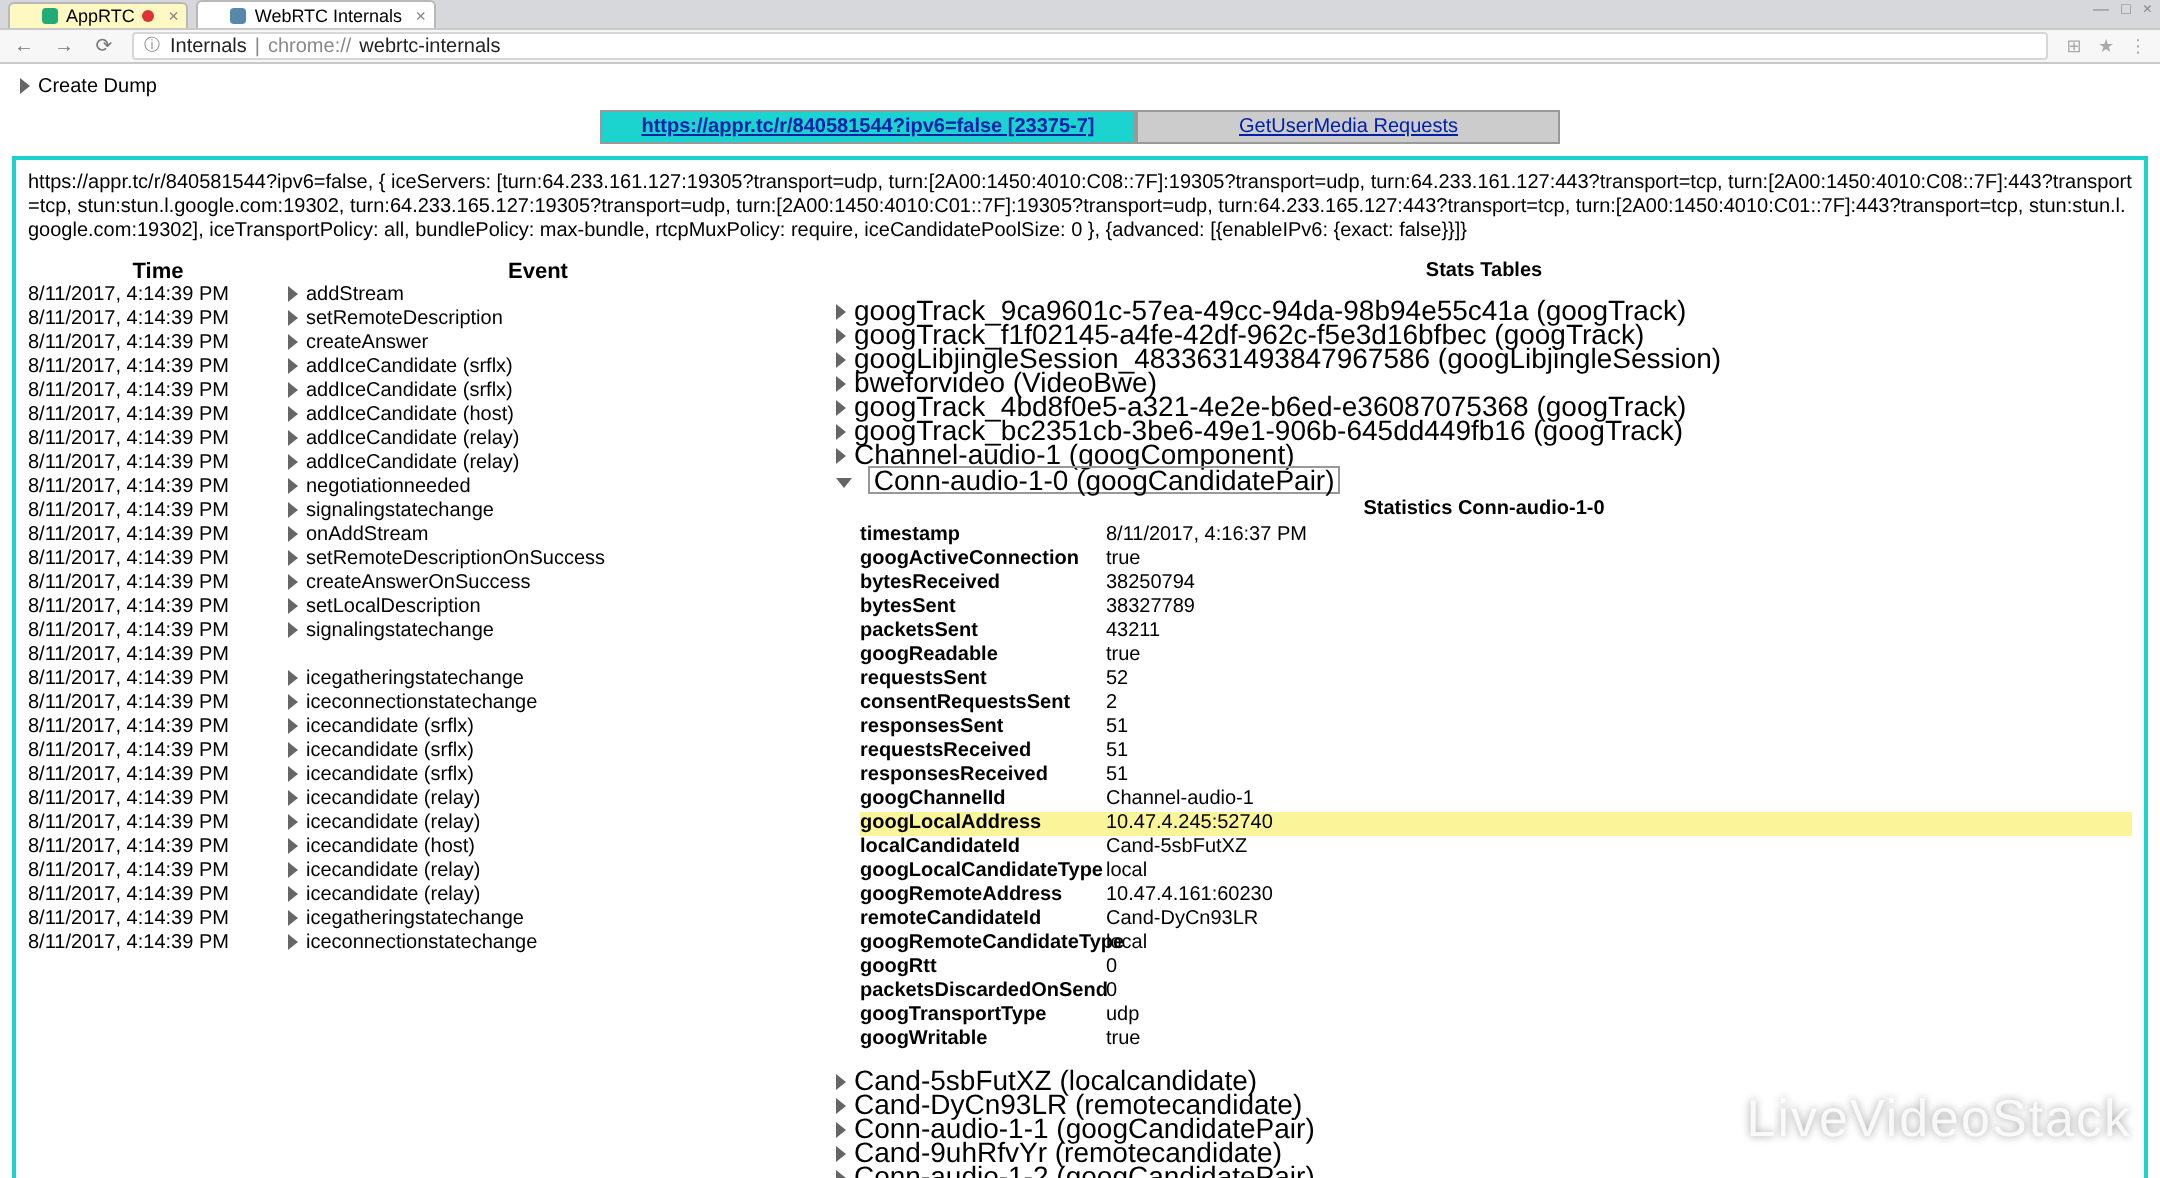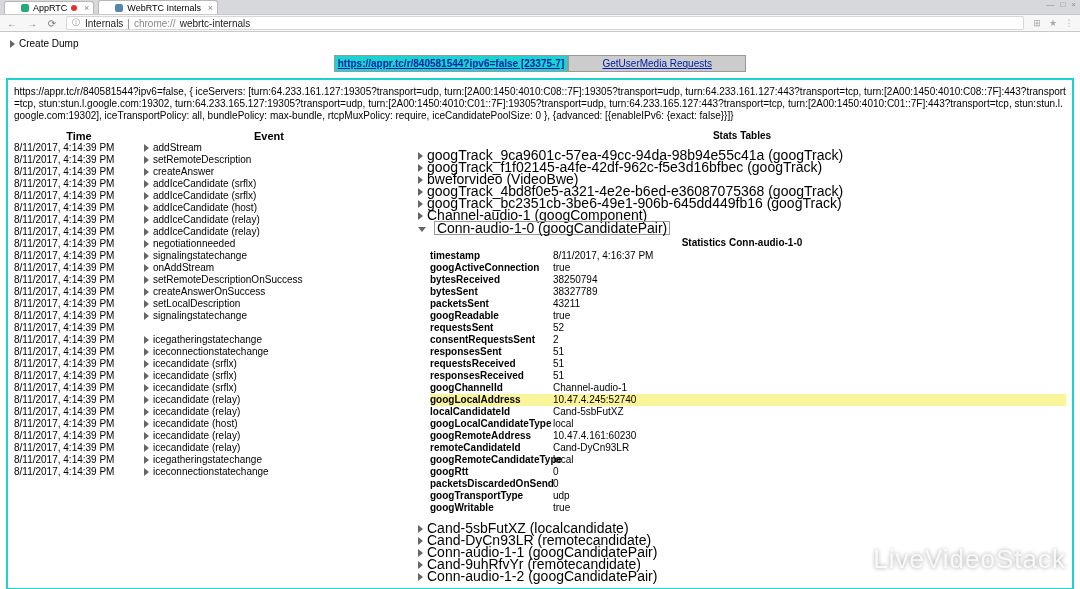--- a/index.html
+++ b/index.html
@@ -1,39 +1,39 @@
 <!DOCTYPE html>
 <html><head>
 <meta charset="utf-8">
 <style>
   html,body{margin:0;padding:0;font-family:"Segoe UI",Arial,sans-serif;font-size:11px;color:#000;background:#fff;width:1080px;height:589px;overflow:hidden;position:relative}
   
   .tabs{height:14px;background:#d6d8dc;display:flex;align-items:flex-end;font-size:9px}
-  .tab{height:12px;background:#ffffff;border:1px solid #b8b8b8;border-bottom:none;border-radius:3px 3px 0 0;margin-left:4px;padding:0 16px 0 16px;display:flex;align-items:center;gap:4px;position:relative}
+  .tab{height:12px;background:#fef9c3;border:1px solid #b8b8b8;border-bottom:none;border-radius:3px 3px 0 0;margin-left:4px;padding:0 16px 0 16px;display:flex;align-items:center;gap:4px;position:relative}
   .tab.active{background:#fff;height:13px}
   .tab .close{position:absolute;right:4px;color:#888}
   .tab .dot-red{width:6px;height:6px;border-radius:50%;background:#d33}
   .favg{width:8px;height:8px;background:#2a7;display:inline-block;border-radius:2px}
   .favb{width:8px;height:8px;background:#58a;display:inline-block;border-radius:2px}
   .addrbar{height:16px;background:#f7f7f7;border-top:1px solid #c9c9c9;border-bottom:1px solid #c9c9c9;display:flex;align-items:center;font-size:10px;color:#555;padding:0 6px;gap:8px}
   .navbtn{width:12px;text-align:center;color:#777}
   .omnibox{flex:1;display:flex;align-items:center;gap:4px;border:1px solid #d7d7d7;border-radius:2px;background:#fff;height:12px;padding:0 4px}
   .omnibox .iicon{width:10px;height:10px;line-height:10px;text-align:center;font-size:8px;color:#888}
   .url-host{color:#222}
   .url-path{color:#888}
   .rightico{display:flex;gap:6px;color:#aaa;font-size:9px}
   .rightico span{width:10px;text-align:center}
   .winctl{position:absolute;right:4px;top:0;font-size:8px;color:#888;display:flex;gap:6px}
   
   .page{padding:4px 6px}
   .create-dump{font-size:10px;color:#000;margin:2px 0 6px 4px}
   .tri{display:inline-block;width:0;height:0;border-top:4px solid transparent;border-bottom:4px solid transparent;border-left:5px solid #666;margin-right:4px;vertical-align:middle}
   .tri.down{border-left:4px solid transparent;border-right:4px solid transparent;border-top:5px solid #666;border-bottom:none}
   .peer-tabs{display:flex;justify-content:center;gap:0}
-  .ptab{border:1px solid #999;min-width:170px;padding:2px 3px;text-align:center;font-size:10px}
+  .ptab{border:1px solid #999;min-width:170px;padding:2px 20px;text-align:center;font-size:10px}
   .ptab.sel{background:#1bd4cf;color:#0020aa;font-weight:bold;text-decoration:underline}
   .ptab.uns{background:#ccc;color:#0020aa;text-decoration:underline}
   .mainbox{border:2px solid #1bd4cf;margin-top:6px;padding:6px}
   .config{font-size:10px;line-height:12px;color:#000;word-break:break-all;margin-bottom:8px}
   .columns{display:flex;gap:24px}
   .col-left{width:380px}
   .col-right{flex:1}
   .colhdr{font-weight:bold;font-size:10px;text-align:center;margin-bottom:8px}
   .twoth{display:flex}.twoth .h1{width:130px;font-weight:bold;text-align:center}.twoth .h2{flex:1;font-weight:bold;text-align:center}
   .evtrow{display:flex;font-size:10px;line-height:12px}
@@ -224,20 +224,21 @@
               <div class="e"><span class="tri"></span>iceconnectionstatechange</div>
             </div>
           </div>
       </div>
 
       <div class="col-right">
         <div class="colhdr">Stats Tables</div>
         <div id="stats-before">
             <div class="statitem"><span class="tri"></span>googTrack_9ca9601c-57ea-49cc-94da-98b94e55c41a (googTrack)</div>
             <div class="statitem"><span class="tri"></span>googTrack_f1f02145-a4fe-42df-962c-f5e3d16bfbec (googTrack)</div>
+            <div class="statitem"><span class="tri"></span>googLibjingleSession_4833631493847967586 (googLibjingleSession)</div>
             <div class="statitem"><span class="tri"></span>bweforvideo (VideoBwe)</div>
             <div class="statitem"><span class="tri"></span>googTrack_4bd8f0e5-a321-4e2e-b6ed-e36087075368 (googTrack)</div>
             <div class="statitem"><span class="tri"></span>googTrack_bc2351cb-3be6-49e1-906b-645dd449fb16 (googTrack)</div>
             <div class="statitem"><span class="tri"></span>Channel-audio-1 (googComponent)</div>
           </div>
         <div class="statitem">
           <span class="tri down"></span>
           <span class="expanded">Conn-audio-1-0 (googCandidatePair)</span>
         </div>
         <div class="stats-subhdr">Statistics Conn-audio-1-0</div>

